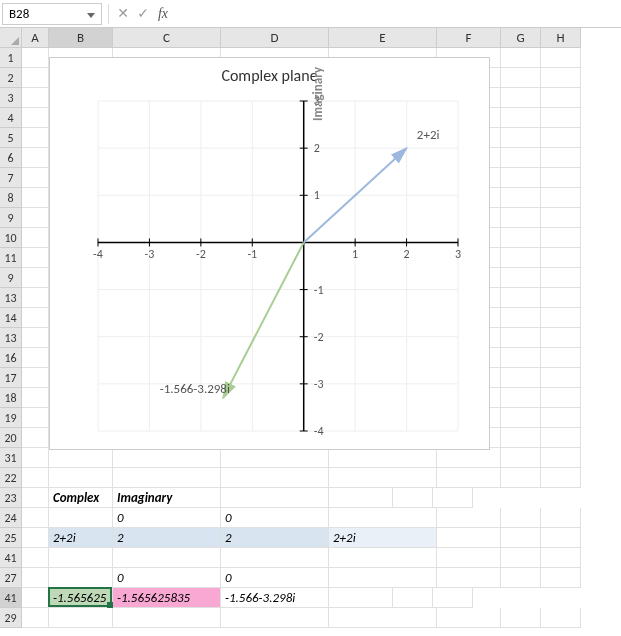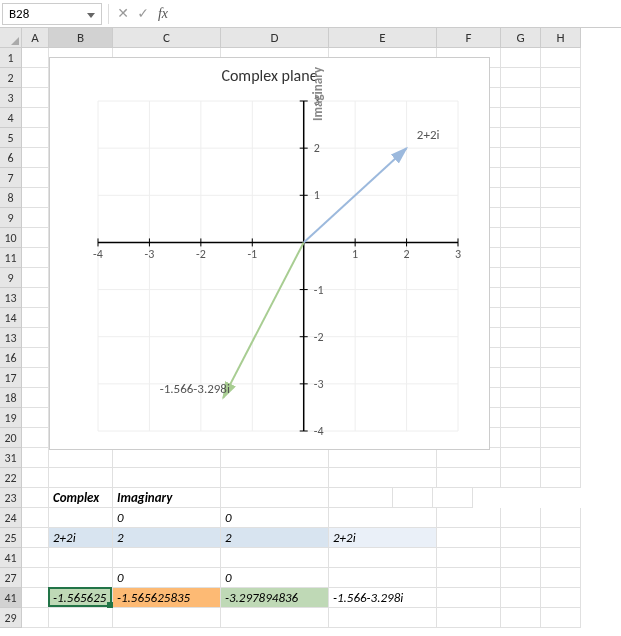--- a/index.html
+++ b/index.html
@@ -355,22 +355,21 @@
       <div class="cell" style="width: 108px;">0</div>
       <div class="cell" style="width: 108px;">0</div>
       <div class="cell" style="width: 108px;"></div>
       <div class="cell" style="width: 64px;"></div>
       <div class="cell" style="width: 40px;"></div>
       <div class="cell" style="width: 40px;"></div>
     </div>
     <div class="cell-row">
       <div class="cell" style="width: 27px;"></div>
       <div class="cell" style="width: 64px; background: rgb(191, 217, 182);">-1.565625</div>
-      <div class="cell" style="width: 108px; background: #fdba74;">-1.565625835</div>
-      <div class="cell" style="width: 108px; background: rgb(191, 217, 182);">-3.297894836</div>
+      <div class="cell" style="width: 108px; background: #f9a8d4;">-1.565625835</div>
       <div class="cell" style="width: 108px;">-1.566-3.298i</div>
       <div class="cell" style="width: 64px;"></div>
       <div class="cell" style="width: 40px;"></div>
       <div class="cell" style="width: 40px;"></div>
     </div>
     <div class="cell-row">
       <div class="cell" style="width: 27px;"></div>
       <div class="cell" style="width: 64px;"></div>
       <div class="cell" style="width: 108px;"></div>
       <div class="cell" style="width: 108px;"></div>

